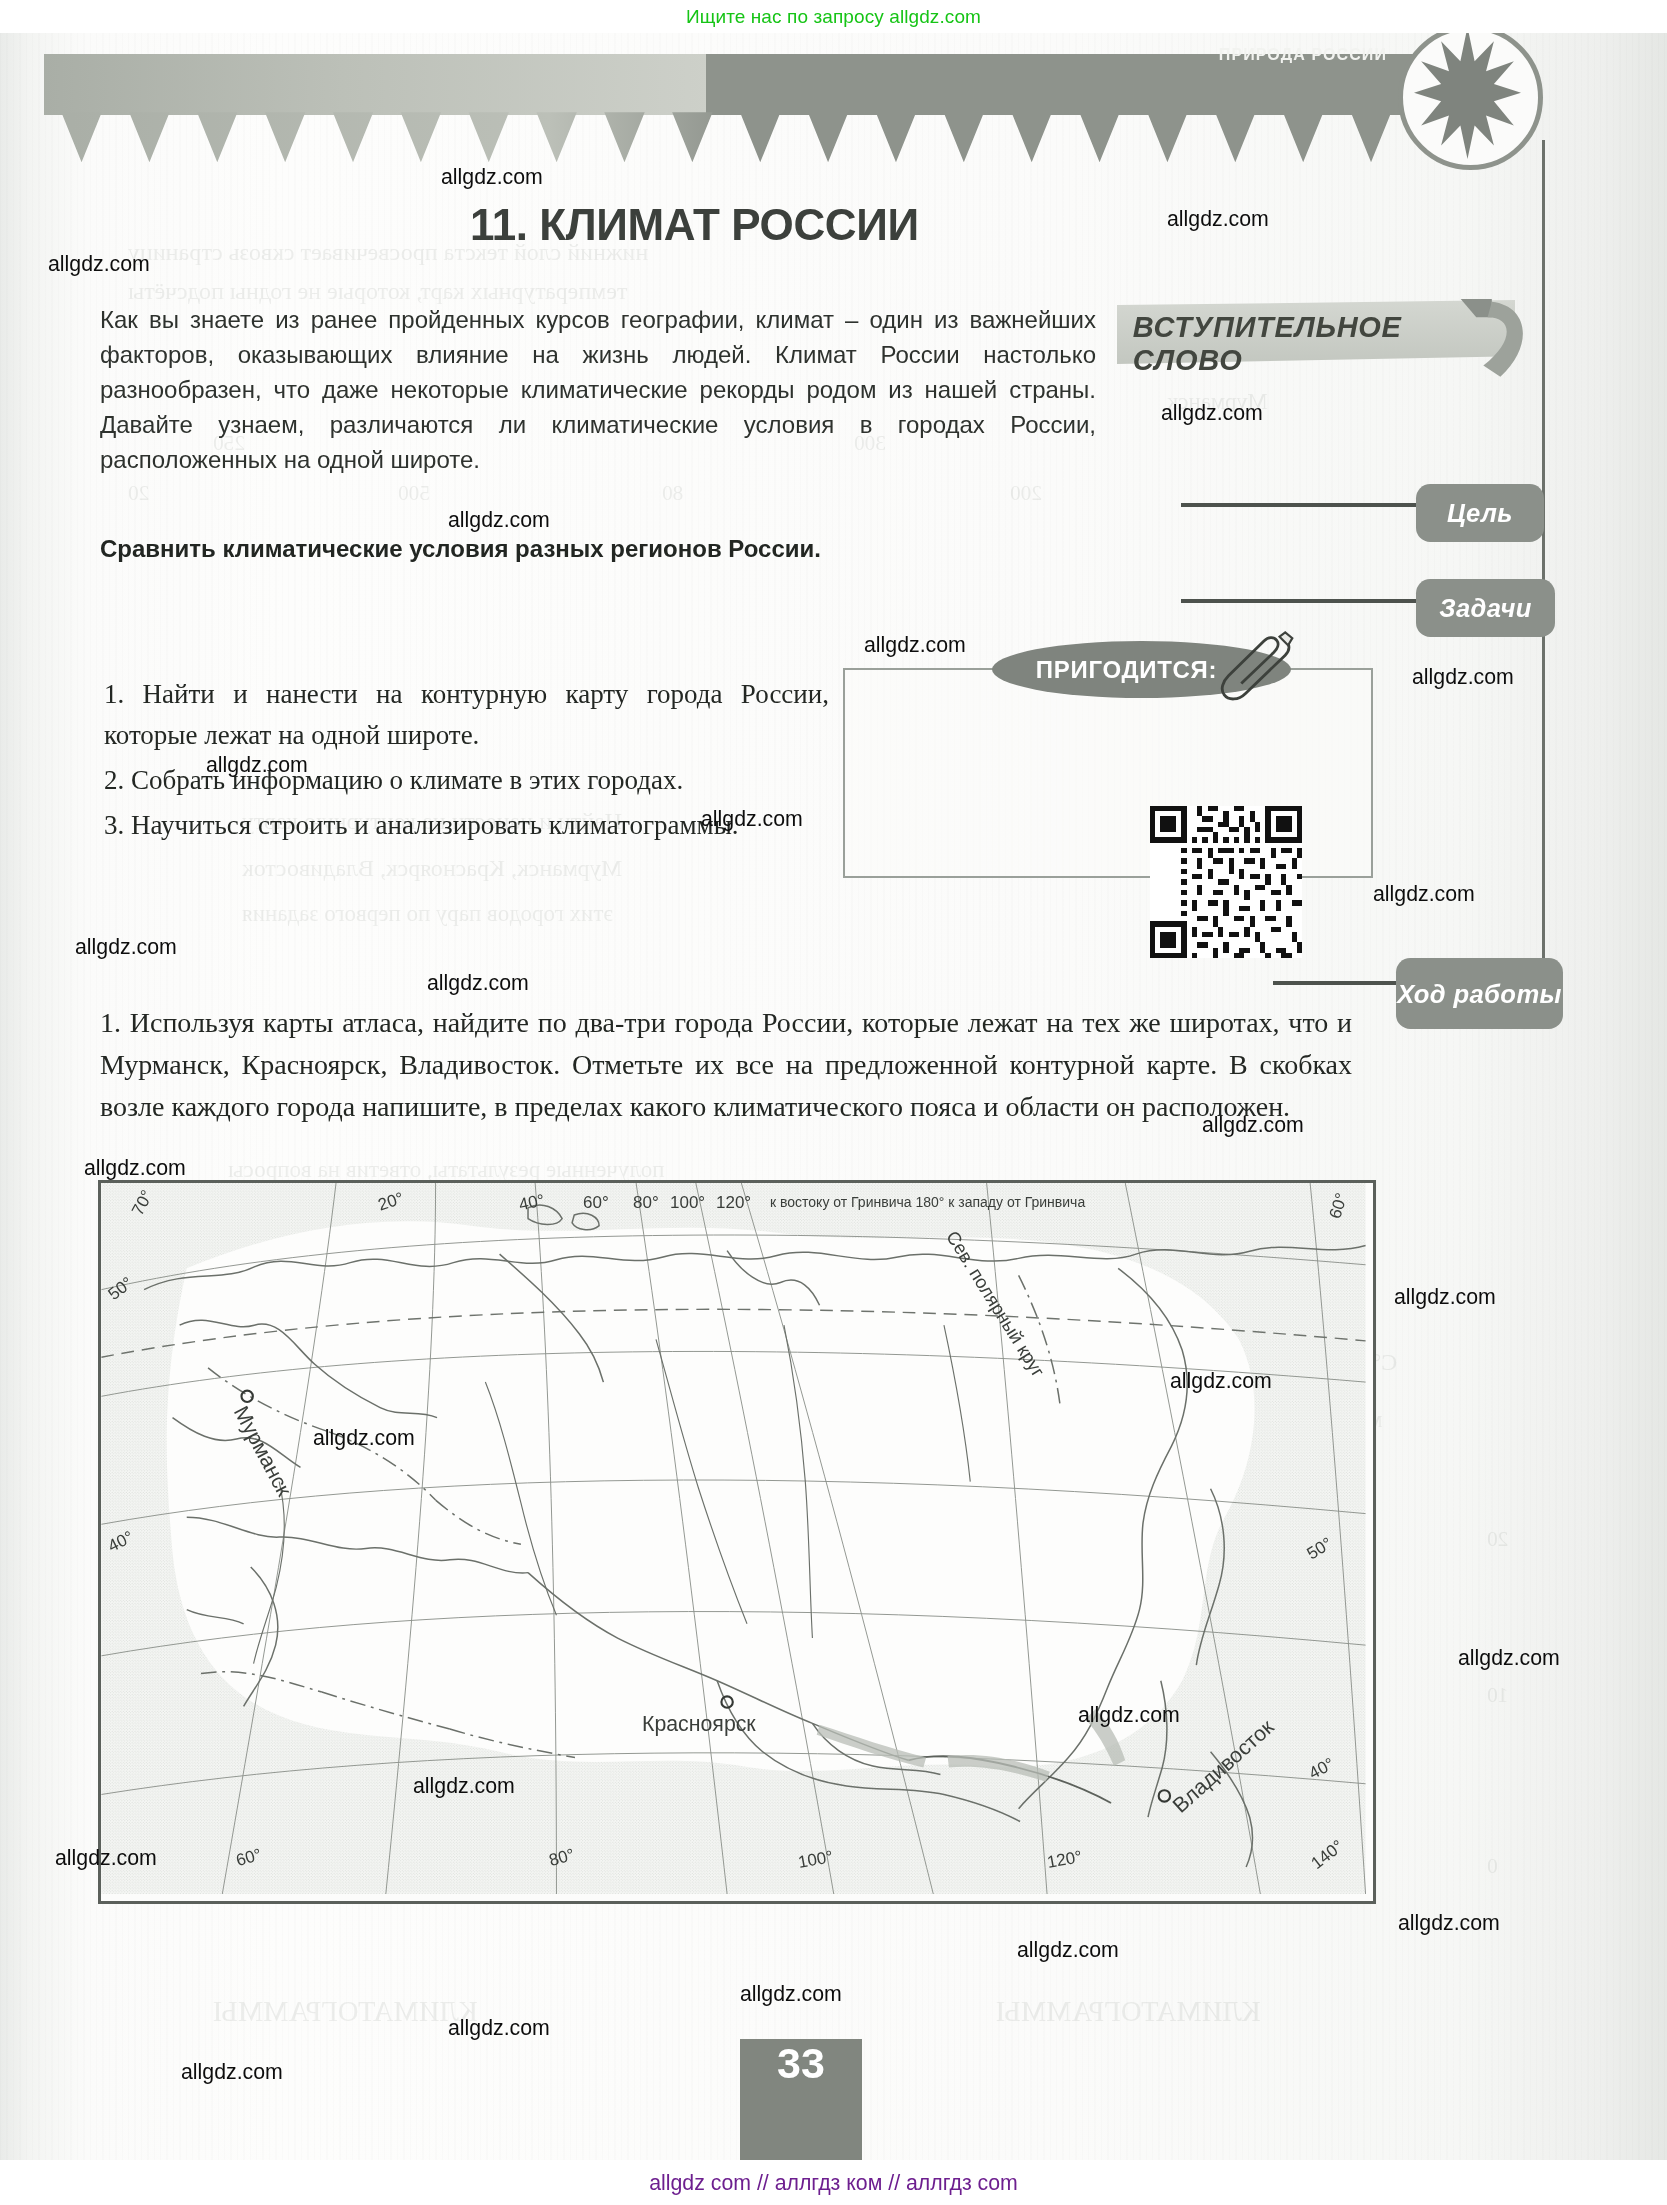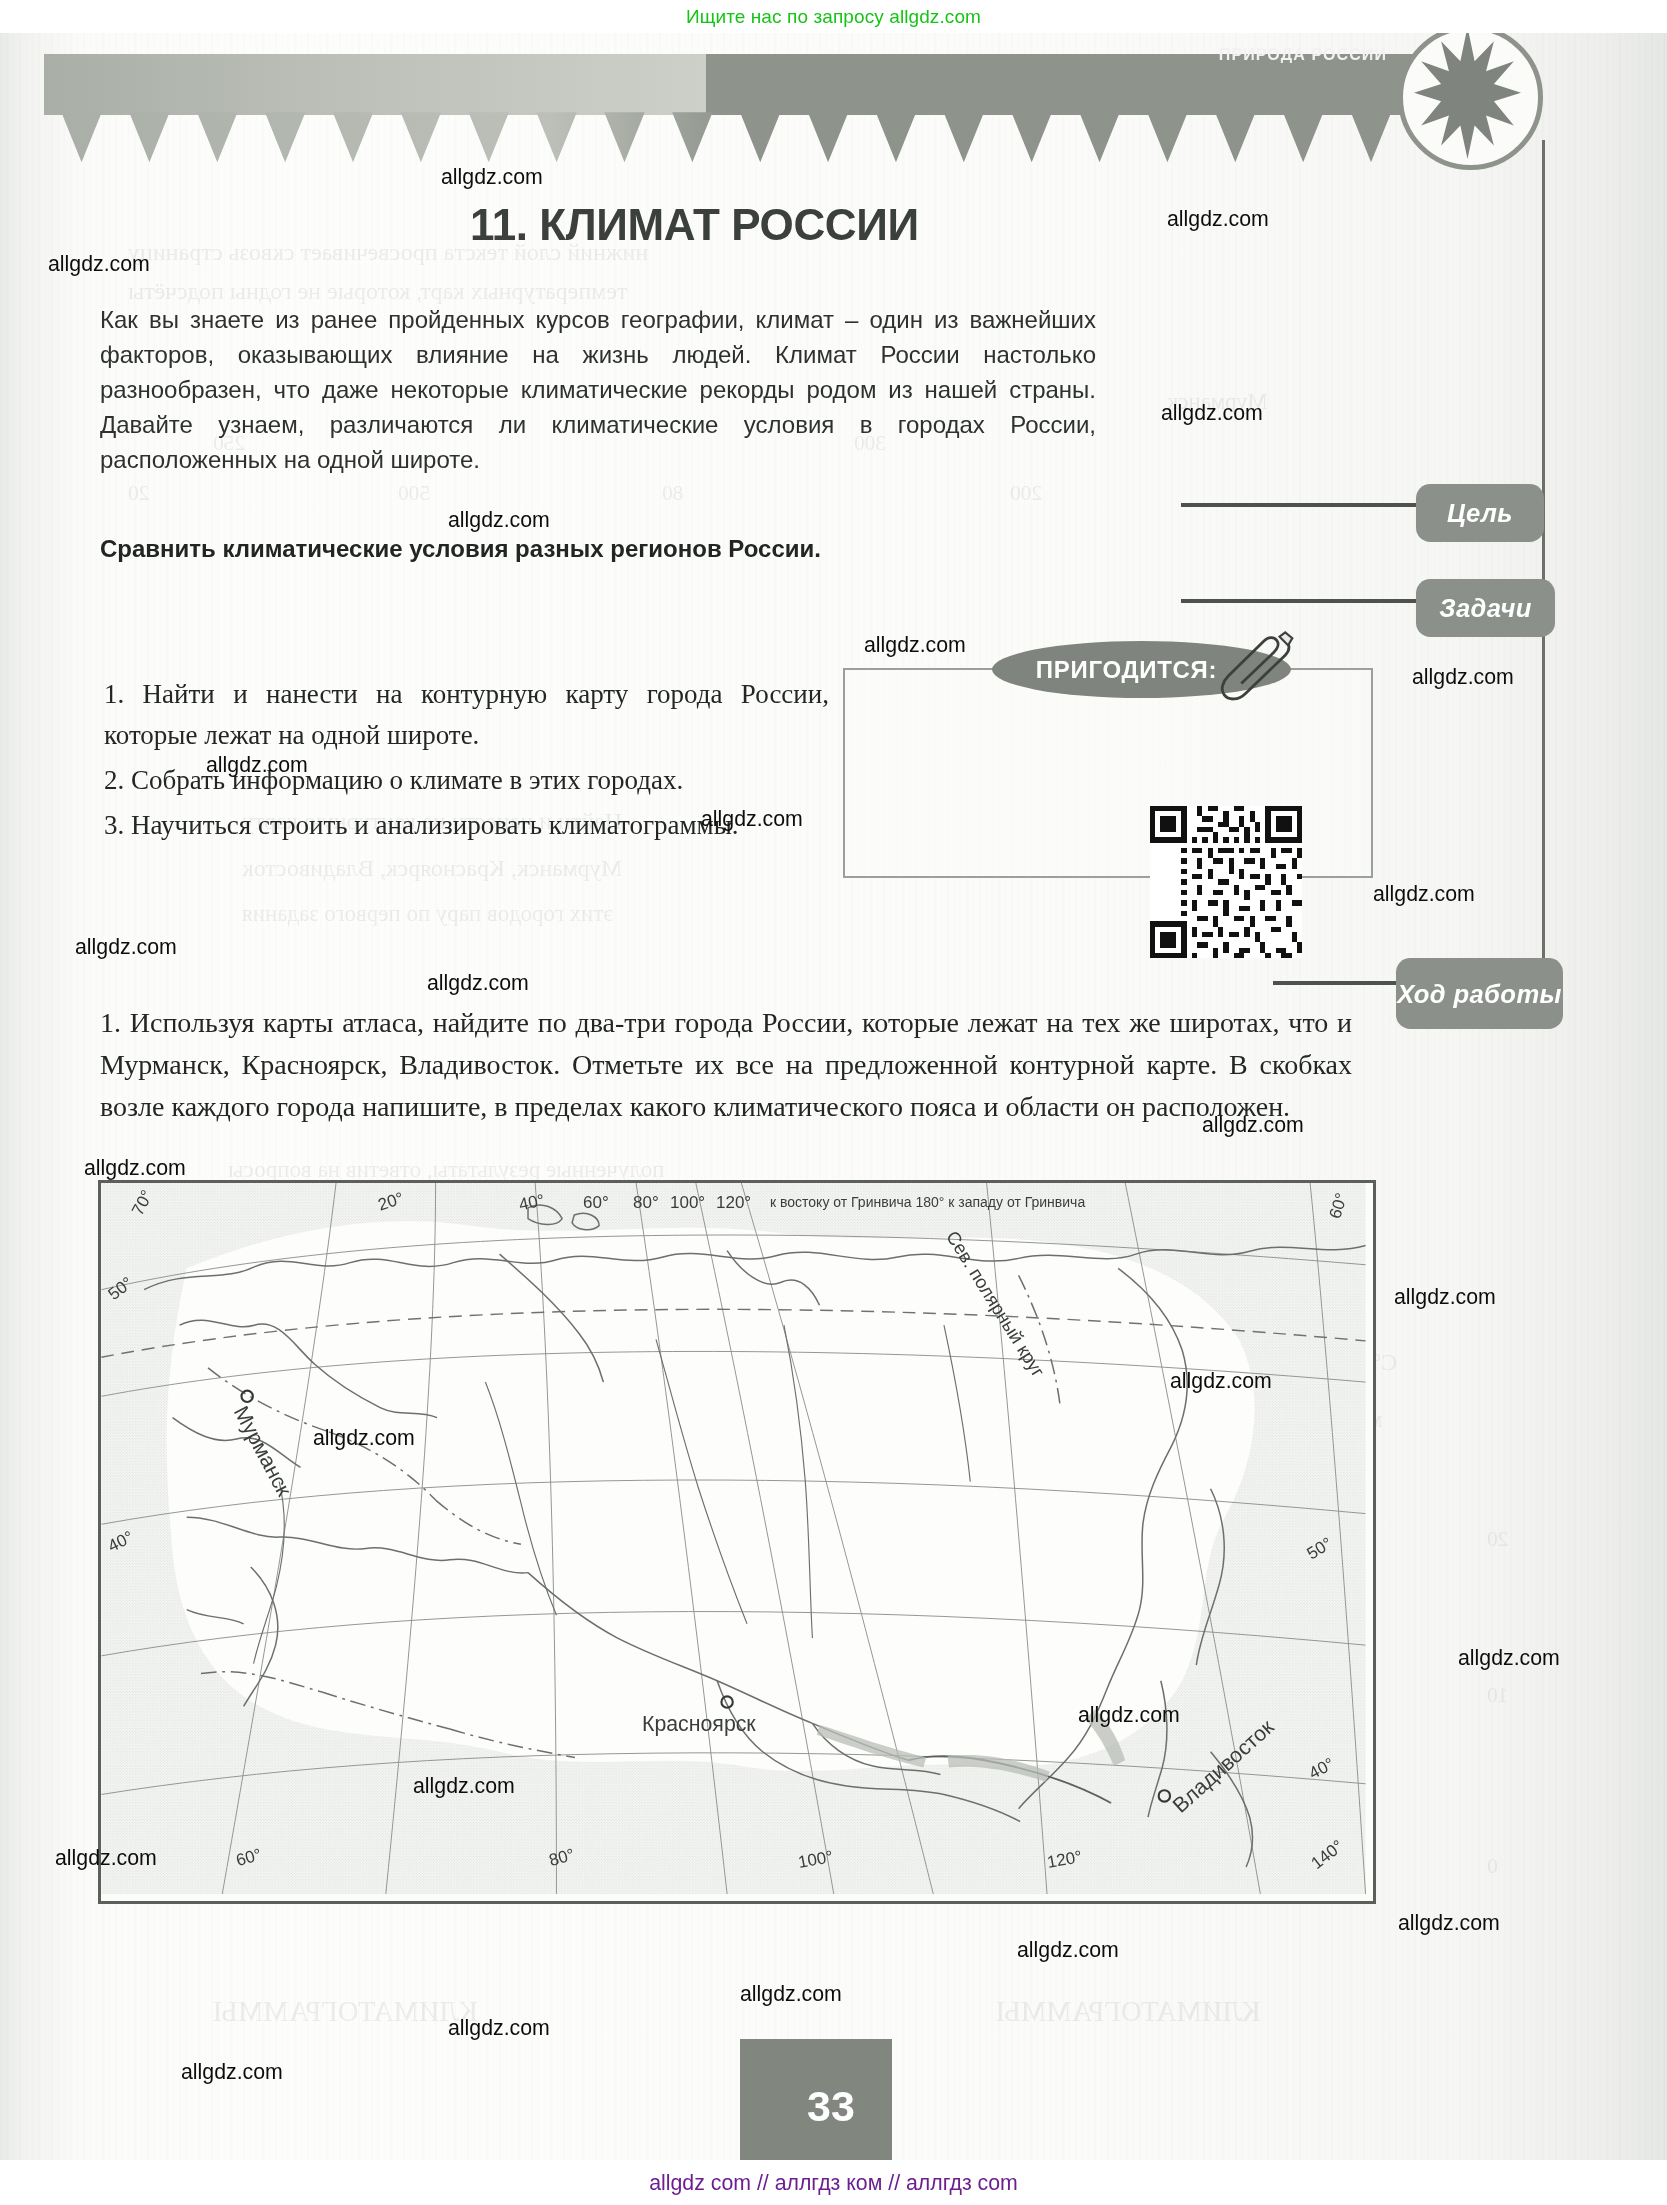--- a/index.html
+++ b/index.html
@@ -150,21 +150,21 @@
 
   
   #map-frame{position:absolute;left:98px;top:1147px;width:1272px;height:718px;
       border:3.6px solid #5b605b;background:#fcfcfb;overflow:hidden;}
   #map-frame svg{position:absolute;left:0;top:0;}
   .maplbl{position:absolute;font-family:"Liberation Sans",sans-serif;
       color:#3a3e3a;white-space:nowrap;}
 
   
   #page-num{position:absolute;left:740px;top:2006px;width:122px;height:135px;
-      background:#81867f;display:flex;align-items:center;justify-content:center;padding-left:30px;}
+      background:#81867f;display:flex;justify-content:center;}
   #page-num span{color:#fff;font-family:"Liberation Sans",sans-serif;
       font-weight:bold;font-size:43px;}
 
   
   #footer{position:absolute;left:0;top:2160px;width:1667px;height:46px;
       background:#fff;display:flex;align-items:center;justify-content:center;}
   #footer .txt{color:#6d1f8f;font-family:"Liberation Sans",sans-serif;font-size:21.3px;}
 
   
   .wm{position:absolute;font-family:"Liberation Sans",sans-serif;font-size:21.3px;
@@ -214,20 +214,28 @@
         L112 104 L140 138 L101 124 L112 166 L85 138 L75 185 L65 138 L38 166 L49 124
         L10 138 L38 104 L0 92 L38 80 L10 48 L49 62 L38 20 L65 48 Z"></path>
     </svg>
   </div>
   <div id="spine"></div>
 
   <div id="page-title">11. КЛИМАТ РОССИИ</div>
 
   <div id="intro">Как вы знаете из ранее пройденных курсов географии, климат – один из важнейших факторов, оказывающих влияние на жизнь людей. Климат России настолько разнообразен, что даже некоторые климатические рекорды родом из нашей страны. Давайте узнаем, различаются ли климатические условия в городах России, расположенных на одной широте.</div>
 
+  <div id="tab-intro">
+    <div class="shape"></div>
+    <div class="lbl">ВСТУПИТЕЛЬНОЕ СЛОВО</div>
+    <svg class="hook" viewBox="0 0 120 130">
+      <path d="M8 14 L52 14 L52 40 L30 40 Z" fill="#8b908a"></path>
+      <path d="M52 18 C 104 24, 112 80, 64 124 L40 108 C 84 74, 82 40, 46 40 Z" fill="#9da29b"></path>
+    </svg>
+  </div>
 
   <div id="goal-line">Сравнить климатические условия разных регионов России.</div>
   <div class="rail-line" style="left:1181px;top:470px;width:242px;"></div>
   <div class="rail-tab" style="left:1416px;top:441px;width:128px;">
     <span>Цель</span>
   </div>
 
   <div class="rail-line" style="left:1181px;top:566px;width:242px;"></div>
   <div class="rail-tab" style="left:1416px;top:536px;width:139px;">
     <span>Задачи</span>

